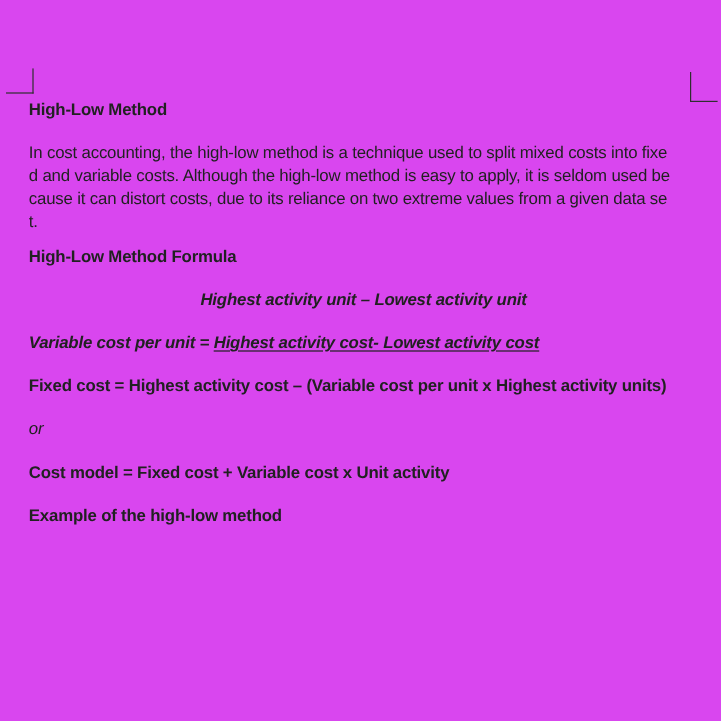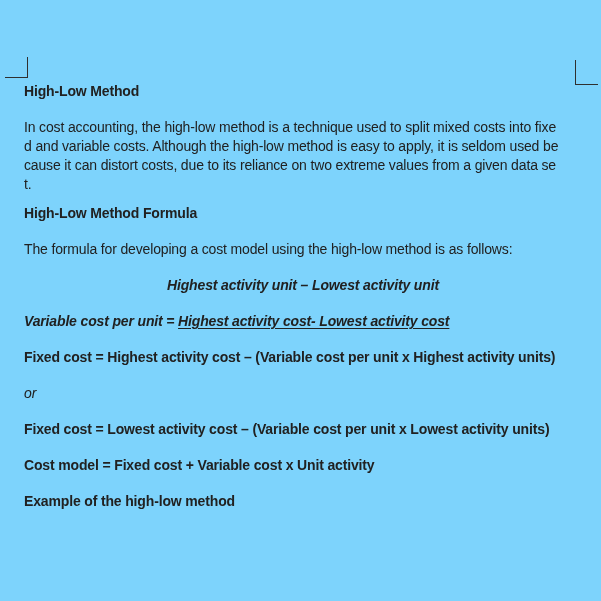--- a/index.html
+++ b/index.html
@@ -4,21 +4,21 @@
 <style>
   html, body {
     margin: 0;
     padding: 0;
     background: #ffffff;
   }
   .page {
     position: relative;
     width: 601px;
     height: 601px;
-    background: #7dd3fc;
+    background: #d946ef;
     overflow: hidden;
     font-family: "Liberation Sans", "DejaVu Sans", sans-serif;
     color: #212121;
   }
   
   .crop-mark {
     position: absolute;
     box-sizing: border-box;
   }
   .crop-mark.tl {
@@ -102,32 +102,30 @@
     <p class="heading">High-Low Method</p>
 
 
     <p class="body-par">In cost accounting, the high-low method is a technique used to split mixed costs into fixe
 d and variable costs. Although the high-low method is easy to apply, it is seldom used be
 cause it can distort costs, due to its reliance on two extreme values from a given data se
 t.</p>
 
     <p class="heading">High-Low Method Formula</p>
 
-    <p>The formula for developing a cost model using the high-low method is as follows:</p>
 
     <p class="formula-line denominator">Highest activity unit – Lowest activity unit</p>
 
     <p class="formula-line"><span>Variable cost per unit = </span><span class="underlined">Highest activity cost- Lowest activity cost</span></p>
 
 
     <p class="bold-line">Fixed cost = Highest activity cost – (Variable cost per unit x Highest activity units)</p>
 
     <p class="italic-line">or</p>
 
-    <p class="bold-line">Fixed cost = Lowest activity cost – (Variable cost per unit x Lowest activity units)</p>
 
 
     <p class="bold-line">Cost model = Fixed cost + Variable cost x Unit activity</p>
 
     <p class="bold-line clipped-line">Example of the high-low method</p>
 
   </div>
 </div>
 
 </body></html>

